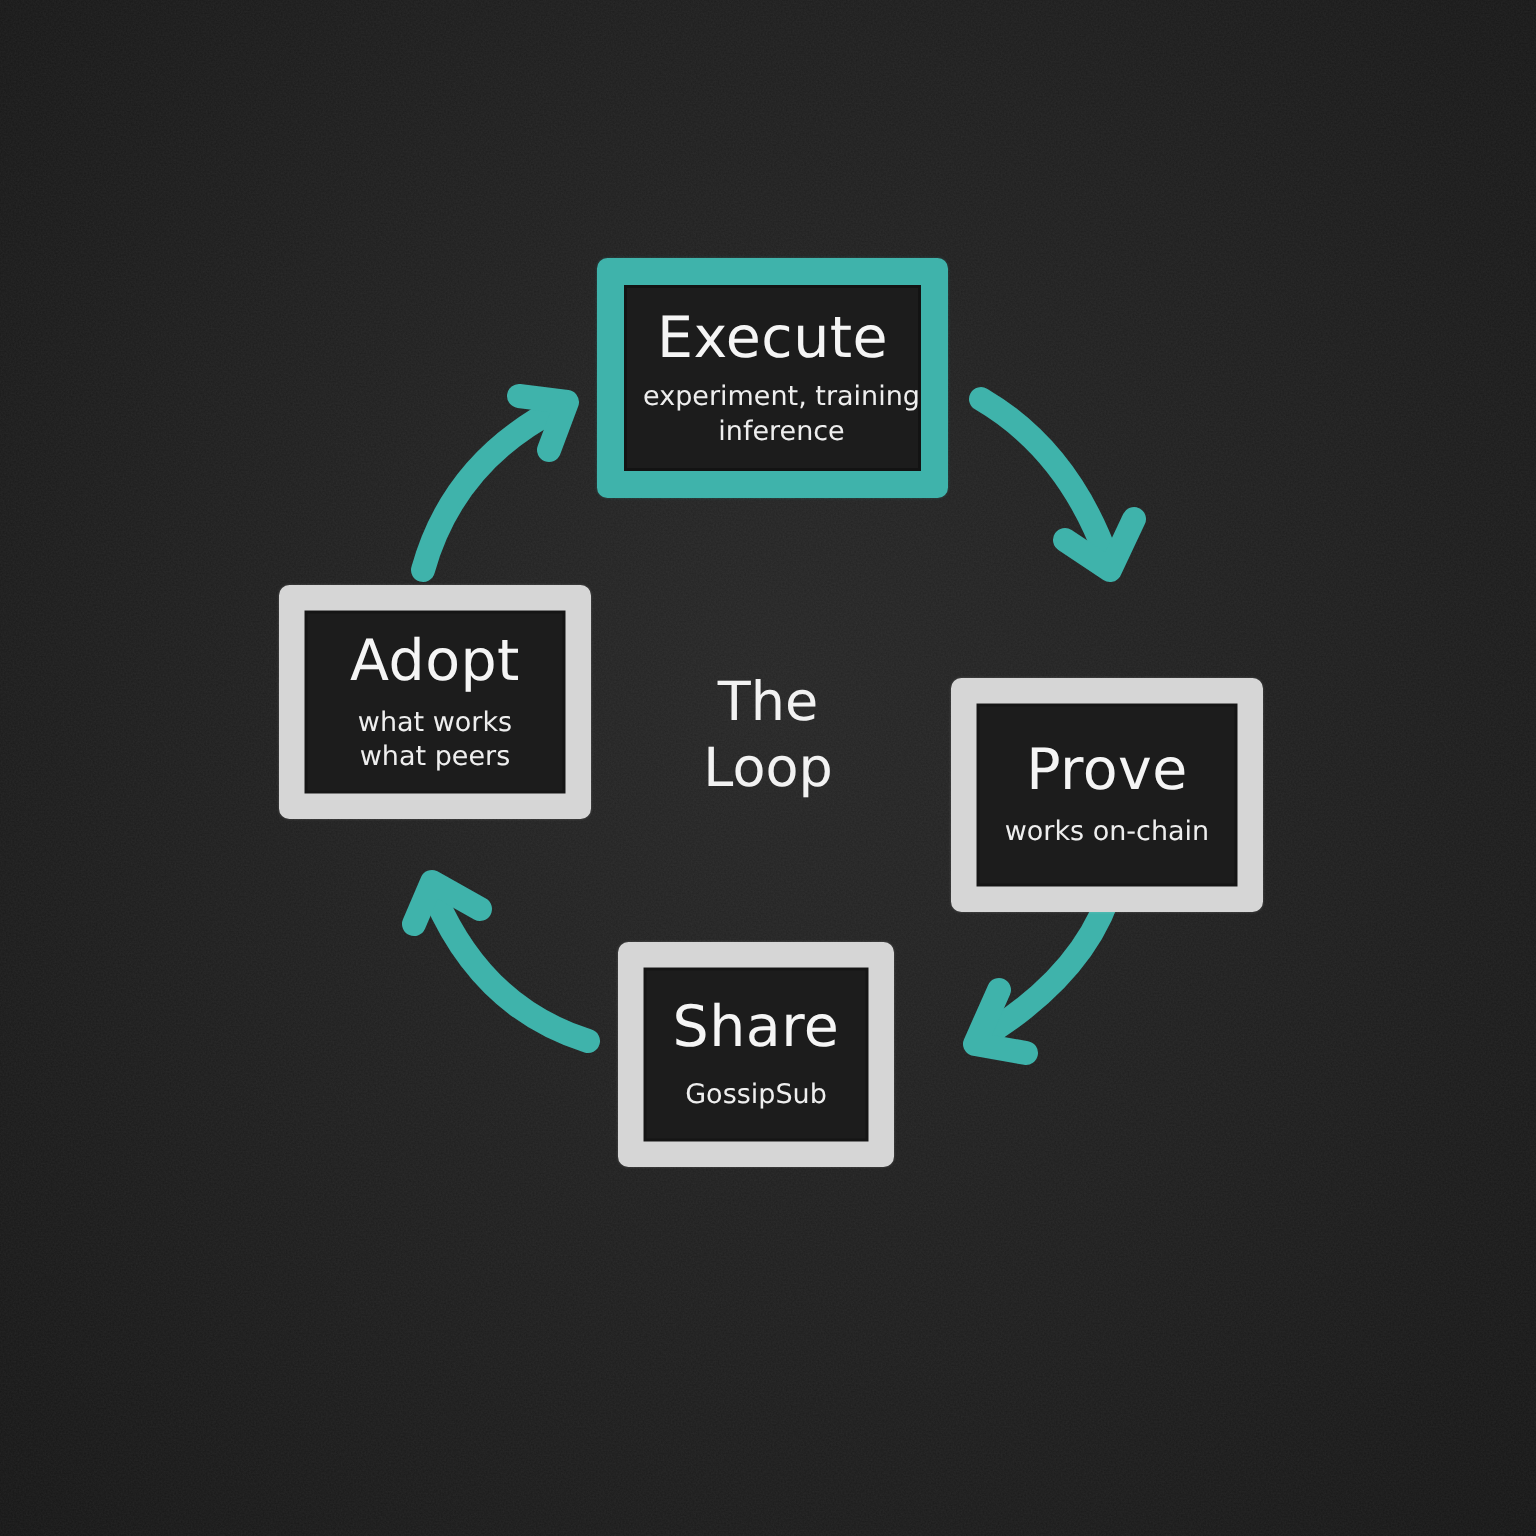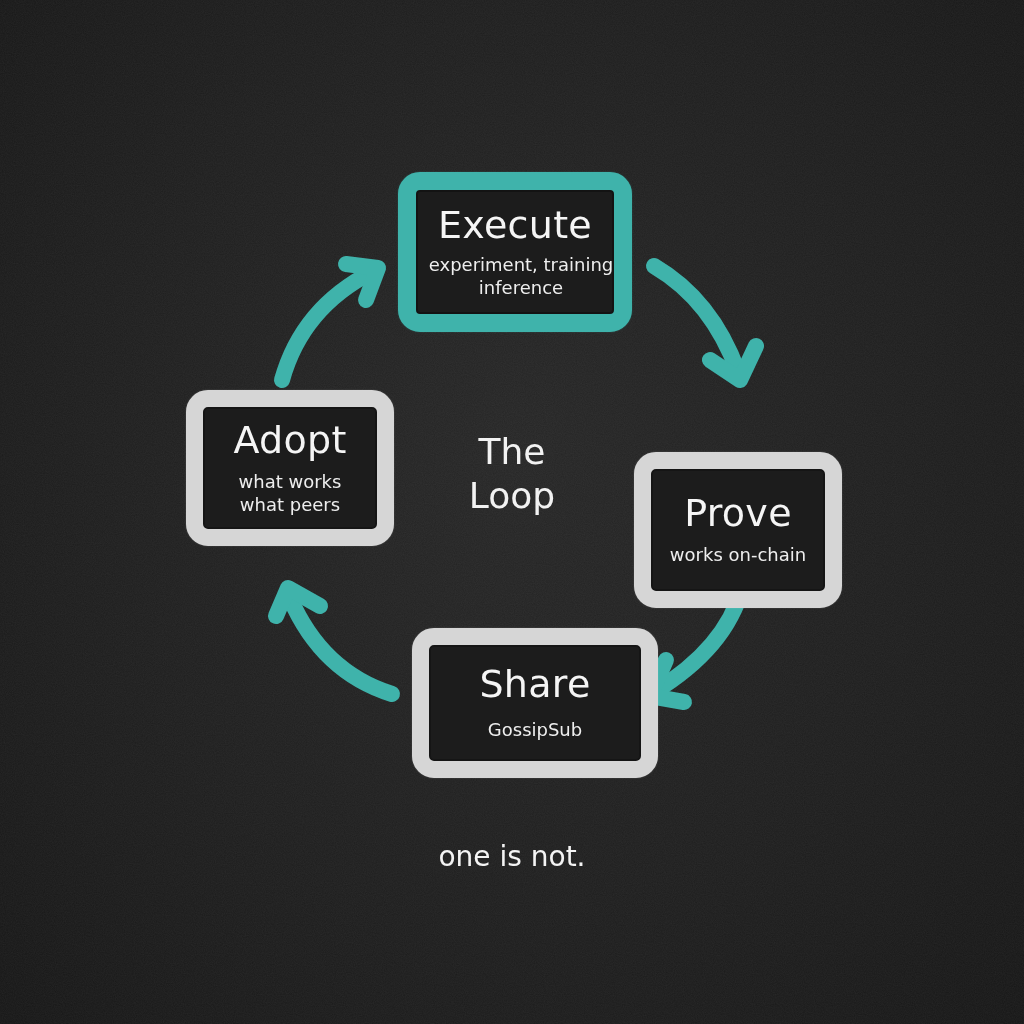--- a/index.html
+++ b/index.html
@@ -25,21 +25,21 @@
       pointer-events: none;
     }
     .arrows {
       position: absolute;
       inset: 0;
       pointer-events: none;
     }
     .node {
       position: absolute;
       box-sizing: border-box;
-      border-radius: 22px;
+      border-radius: 7px;
       display: flex;
       flex-direction: column;
       align-items: center;
       justify-content: center;
       text-align: center;
       background: #1c1c1c;
     }
     .node.white {
       border: 17px solid #d6d6d6;
       box-shadow: inset 0 0 0 2px rgba(0,0,0,0.25), 0 0 2px rgba(255,255,255,0.2);
@@ -56,21 +56,21 @@
     }
     .node-sub {
       font-size: 18px;
       line-height: 1.3;
       color: #eeeeee;
       margin-top: 8px;
     }
     .center-label {
       position: absolute;
       left: 452px;
-      top: 430px;
+      top: 447px;
       width: 120px;
       text-align: center;
       font-size: 36px;
       line-height: 1.22;
       color: #f2f2f2;
     }
     .caption {
       position: absolute;
       left: 180px;
       top: 838px;
@@ -129,37 +129,36 @@
     </div>
   </div>
 
   <div class="node white" style="left:634px; top:408px; width:208px; height:156px;margin-top:44px;">
     <div class="node-title">Prove</div>
     <div class="node-sub">
       <div>works on-chain</div>
     </div>
   </div>
 
-  <div class="node white" style="left:412px; top:628px; width:246px; height:150px;">
+  <div class="node white" style="left:412px; top:628px; width:184px; height:150px;">
     <div class="node-title">Share</div>
     <div class="node-sub" style="margin-top:12px;">
       <div>GossipSub</div>
     </div>
   </div>
 
   <div class="node white" style="left:186px; top:390px; width:208px; height:156px;">
     <div class="node-title">Adopt</div>
     <div class="node-sub">
       <div>what works</div>
       <div>what peers</div>
     </div>
   </div>
 
   <div class="center-label">
     <div>The</div>
     <div>Loop</div>
   </div>
 
   <div class="caption">
-    <div>one is not.</div>
   </div>
 
 </div>
 
 </body></html>

